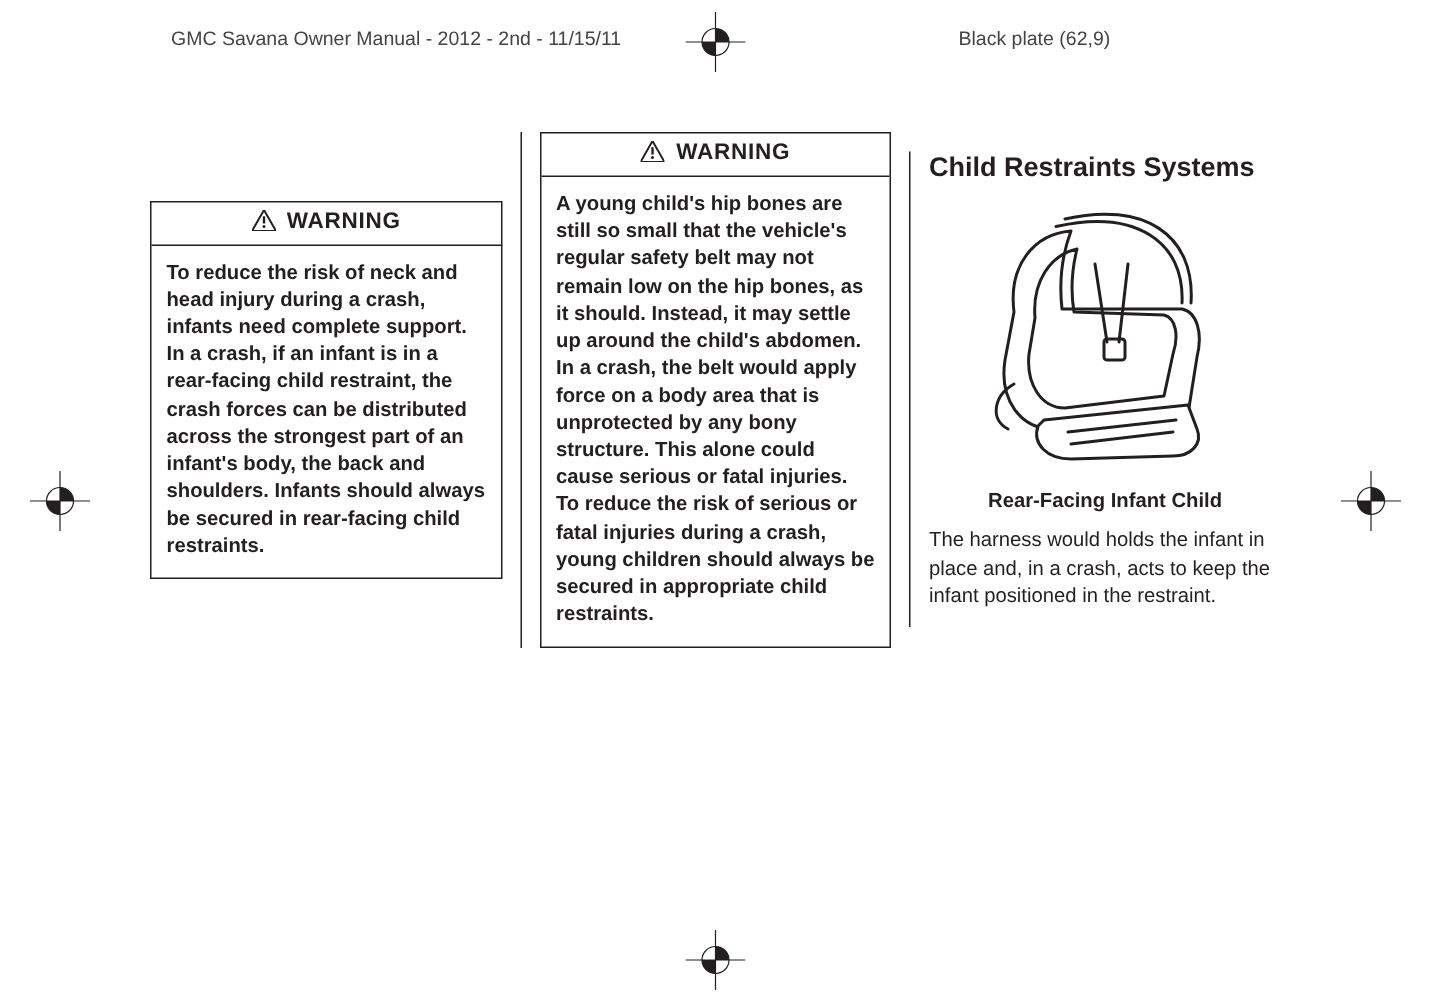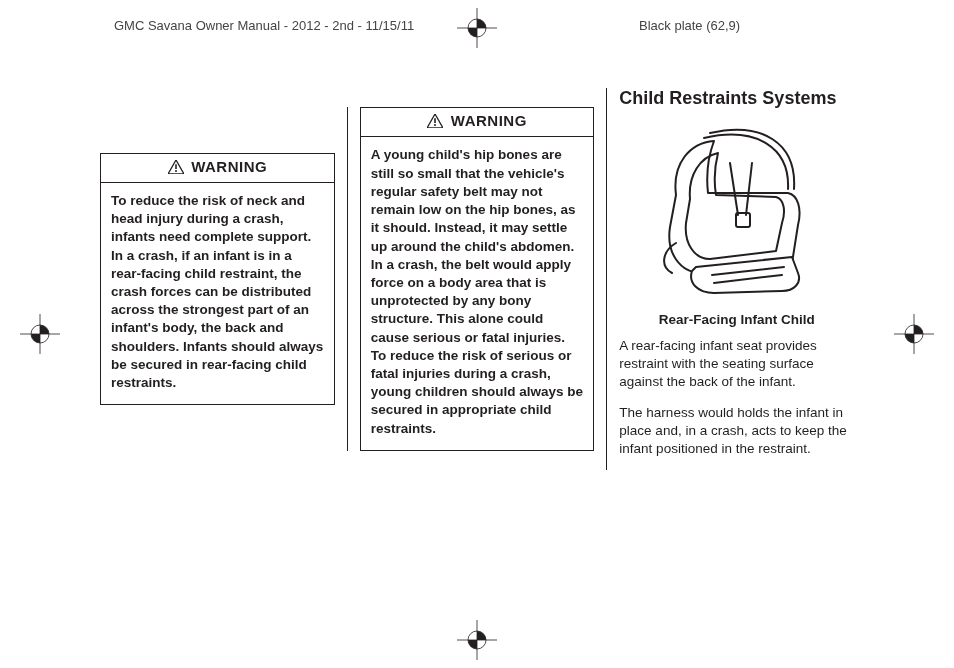--- a/index.html
+++ b/index.html
@@ -237,19 +237,18 @@
               <path d="M70 152 L142 144"></path>
               <path d="M72 160 L140 152"></path>
 
               <path d="M34 120 C20 128 18 144 30 150"></path>
             </g>
           </svg>
         </div>
 
         <div class="caption">Rear-Facing Infant Child</div>
 
-        <p class="para">A rear-facing infant seat provides restraint with the seating surface against the back of the infant.</p>
         <p class="para">The harness would holds the infant in place and, in a crash, acts to keep the infant positioned in the restraint.</p>
       </div>
 
     </div>
   </div>
 </div>
 
 </body></html>

